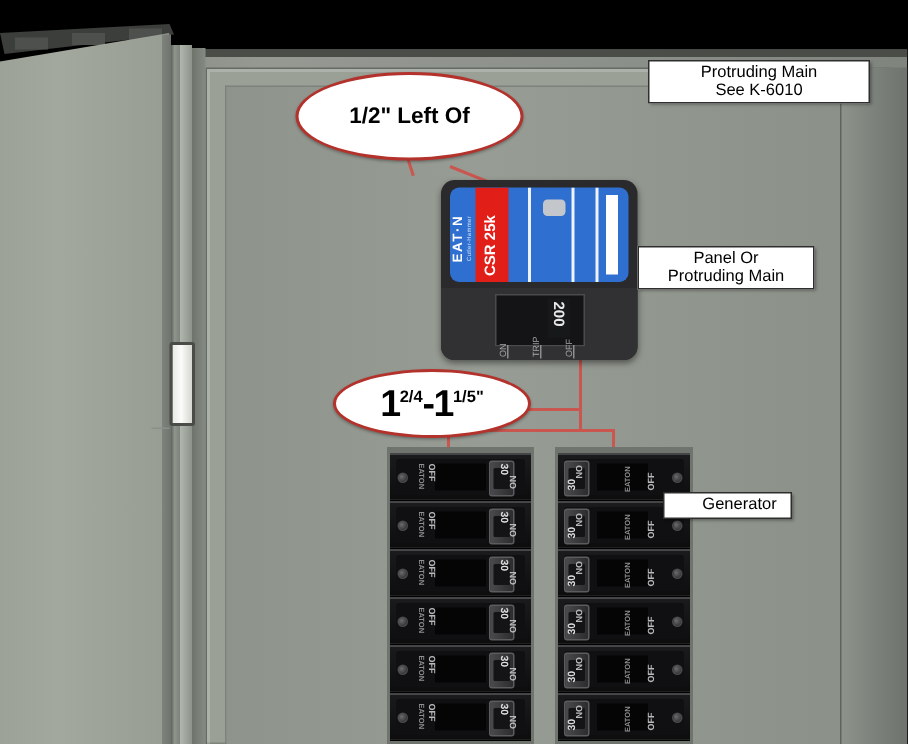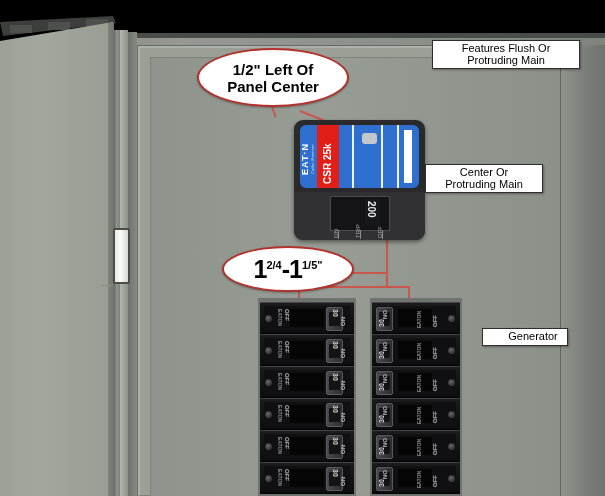--- a/index.html
+++ b/index.html
@@ -98,21 +98,21 @@
     color:#000;box-shadow:0 1px 2px rgba(0,0,0,.3);}
   .co-ellipse1{left:197px;top:48px;width:148px;height:55px;font-size:15px;font-weight:bold;line-height:17px;}
   .co-ellipse2{left:222px;top:246px;width:128px;height:42px;}
   .frac{font-size:25px;font-weight:bold;letter-spacing:-1px;}
   .frac sup{font-size:11px;font-weight:bold;vertical-align:super;letter-spacing:0;}
   .box{position:absolute;background:#fff;border:1px solid #2e2e2e;color:#000;
     text-align:center;font-size:11px;line-height:11.5px;padding:2px 4px;
     box-shadow:1px 1px 2px rgba(0,0,0,.35);}
   .co-box1{left:432px;top:40px;width:138px;}
   .co-box2{left:425px;top:164px;width:108px;}
-  .co-box3{left:482px;top:328px;width:60px;padding-left:20px;}
+  .co-box3{left:442px;top:328px;width:60px;padding-left:20px;}
 </style>
 </head>
 <body>
 
 <div id="stage">
 
   <div class="enclosure"></div>
   <div class="encl-top-shadow"></div>
   <div class="bezel"></div>
   <div class="bezel-inner"></div>
@@ -422,31 +422,30 @@
         <div class="rotlab rot-ccw" style="left: 44px; top: 6px; width: 12px; height: 19px;">
           <span style="color: rgb(143, 143, 146); font-size: 5px;">EATON</span>
         </div>
         <div class="brk-screw" style="left: 76px; top: 12px;"></div>
       </div>
     </div>
 
   <div class="ellipse co-ellipse1">
     <div>
       <div>1/2" Left Of</div>
-      <div>Panel Center</div>
     </div>
   </div>
 
   <div class="box co-box1">
-    <div>Features Flush Or</div>
     <div>Protruding Main</div>
+    <div>See K-6010</div>
   </div>
 
   <div class="box co-box2">
-    <div>Center Or</div>
+    <div>Panel Or</div>
     <div>Protruding Main</div>
   </div>
 
   <div class="ellipse co-ellipse2">
     <div class="frac">
       <span>1</span><sup>2/4</sup><span>-</span><span>1</span><sup>1/5</sup><sup>"</sup>
     </div>
   </div>
 
   <div class="box co-box3">

